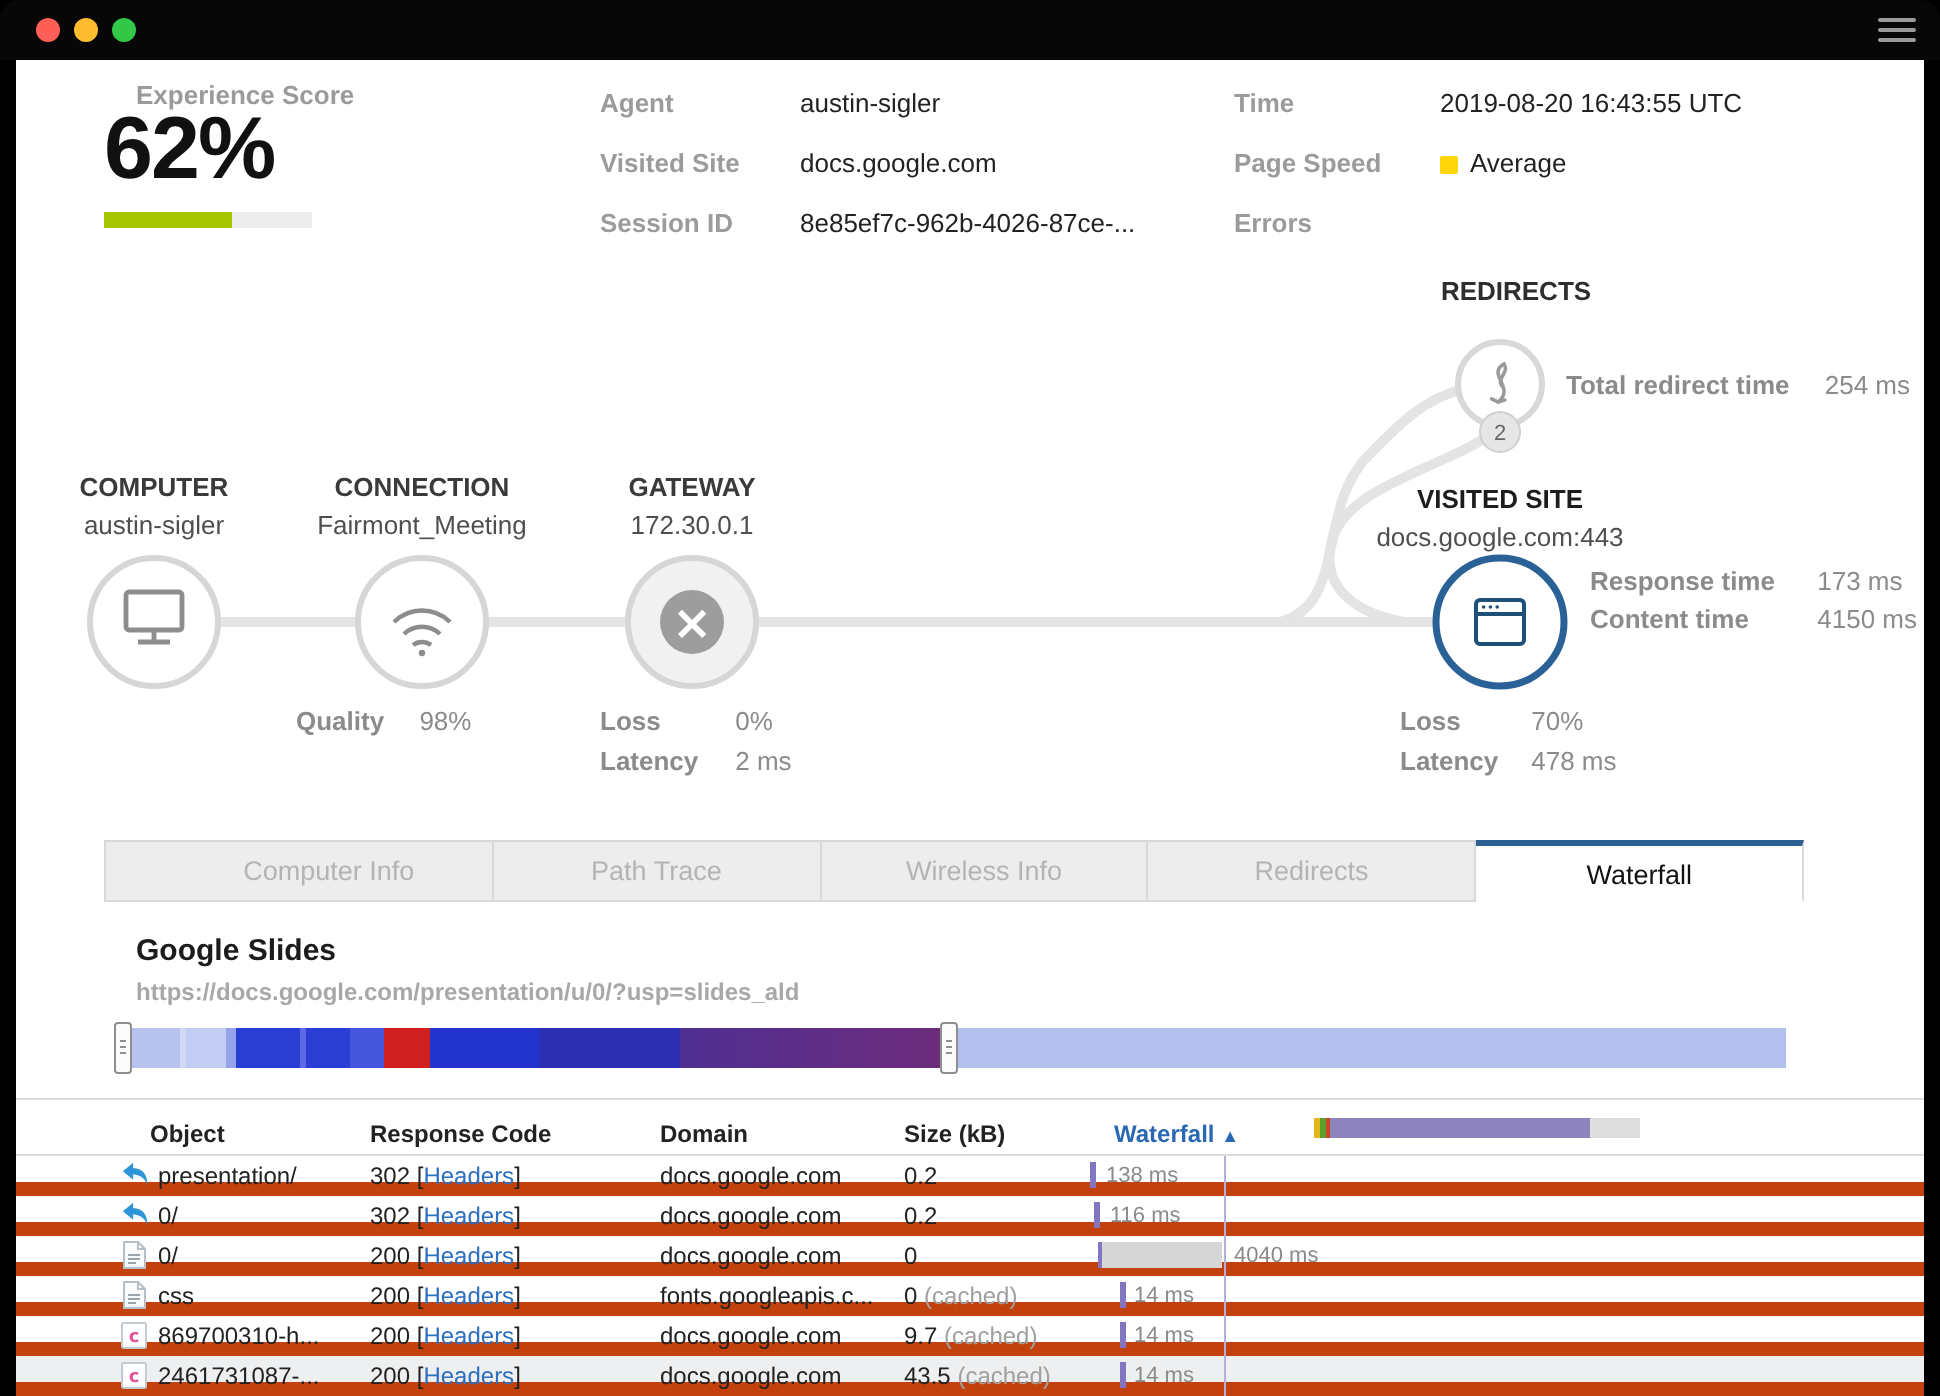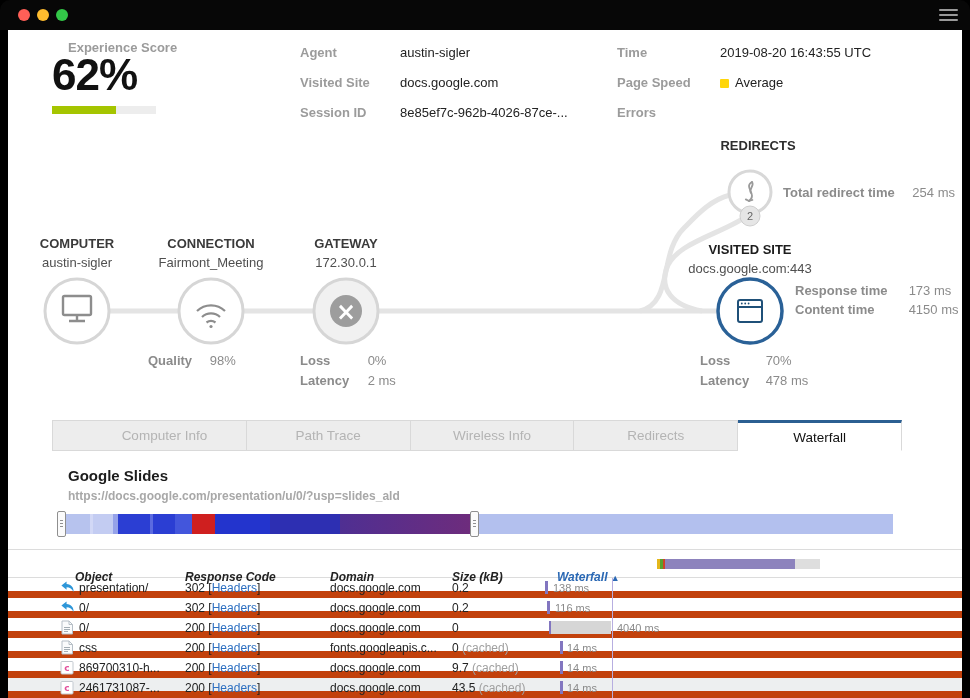--- a/index.html
+++ b/index.html
@@ -33,21 +33,21 @@
   .wf-title{left:60px;top:437px;font-size:15px;font-weight:bold;color:#1c1c1c;}
   .wf-url{left:60px;top:459px;font-size:12px;font-weight:bold;color:#a8a8a8;}
   .timeline{left:49px;top:481px;width:836px;height:26px;}
   .tl-track{position:absolute;left:0;top:3px;width:836px;height:20px;background:#b3c0ee;}
   .tl-seg{position:absolute;top:0;height:20px;}
   .tl-handle{position:absolute;top:0;width:9px;height:26px;background:#fbfbfb;border:1px solid #8f8f8f;
      border-radius:2px;box-sizing:border-box;cursor:ew-resize;z-index:3;}
   .tl-handle i{display:block;width:3px;height:8px;margin:8px auto 0;
      background:repeating-linear-gradient(#909090 0 1px,transparent 1px 3px);}
   .thead{position:absolute;left:0;top:519px;width:954px;height:29px;border-top:1px solid #dcdcdc;border-bottom:1px solid #dcdcdc;box-sizing:border-box;}
-  .th{position:absolute;top:20px;font-size:12px;font-weight:bold;color:#222;cursor:pointer;font-style:italic;}
+  .th{position:absolute;top:10px;font-size:12px;font-weight:bold;color:#222;cursor:pointer;}
   .th.sorted{color:#2a68b4;}
   .legend{position:absolute;left:649px;top:9px;height:10px;display:flex;}
   .legend div{height:10px;}
   .rows{position:absolute;left:0;top:548px;width:954px;}
   .t-row{position:relative;width:954px;height:20px;border-bottom:7px solid #c2410c;box-sizing:border-box;font-size:12px;color:#222;}
   .t-row.selected{background:#edeff0;}
   .t-row span{position:absolute;top:3px;white-space:nowrap;}
   .t-row .cicon{left:52px;top:2px;}
   .t-row a{color:#2d6fc0;text-decoration:none;cursor:pointer;}
   .t-row .cached{color:#a0a0a0;}

